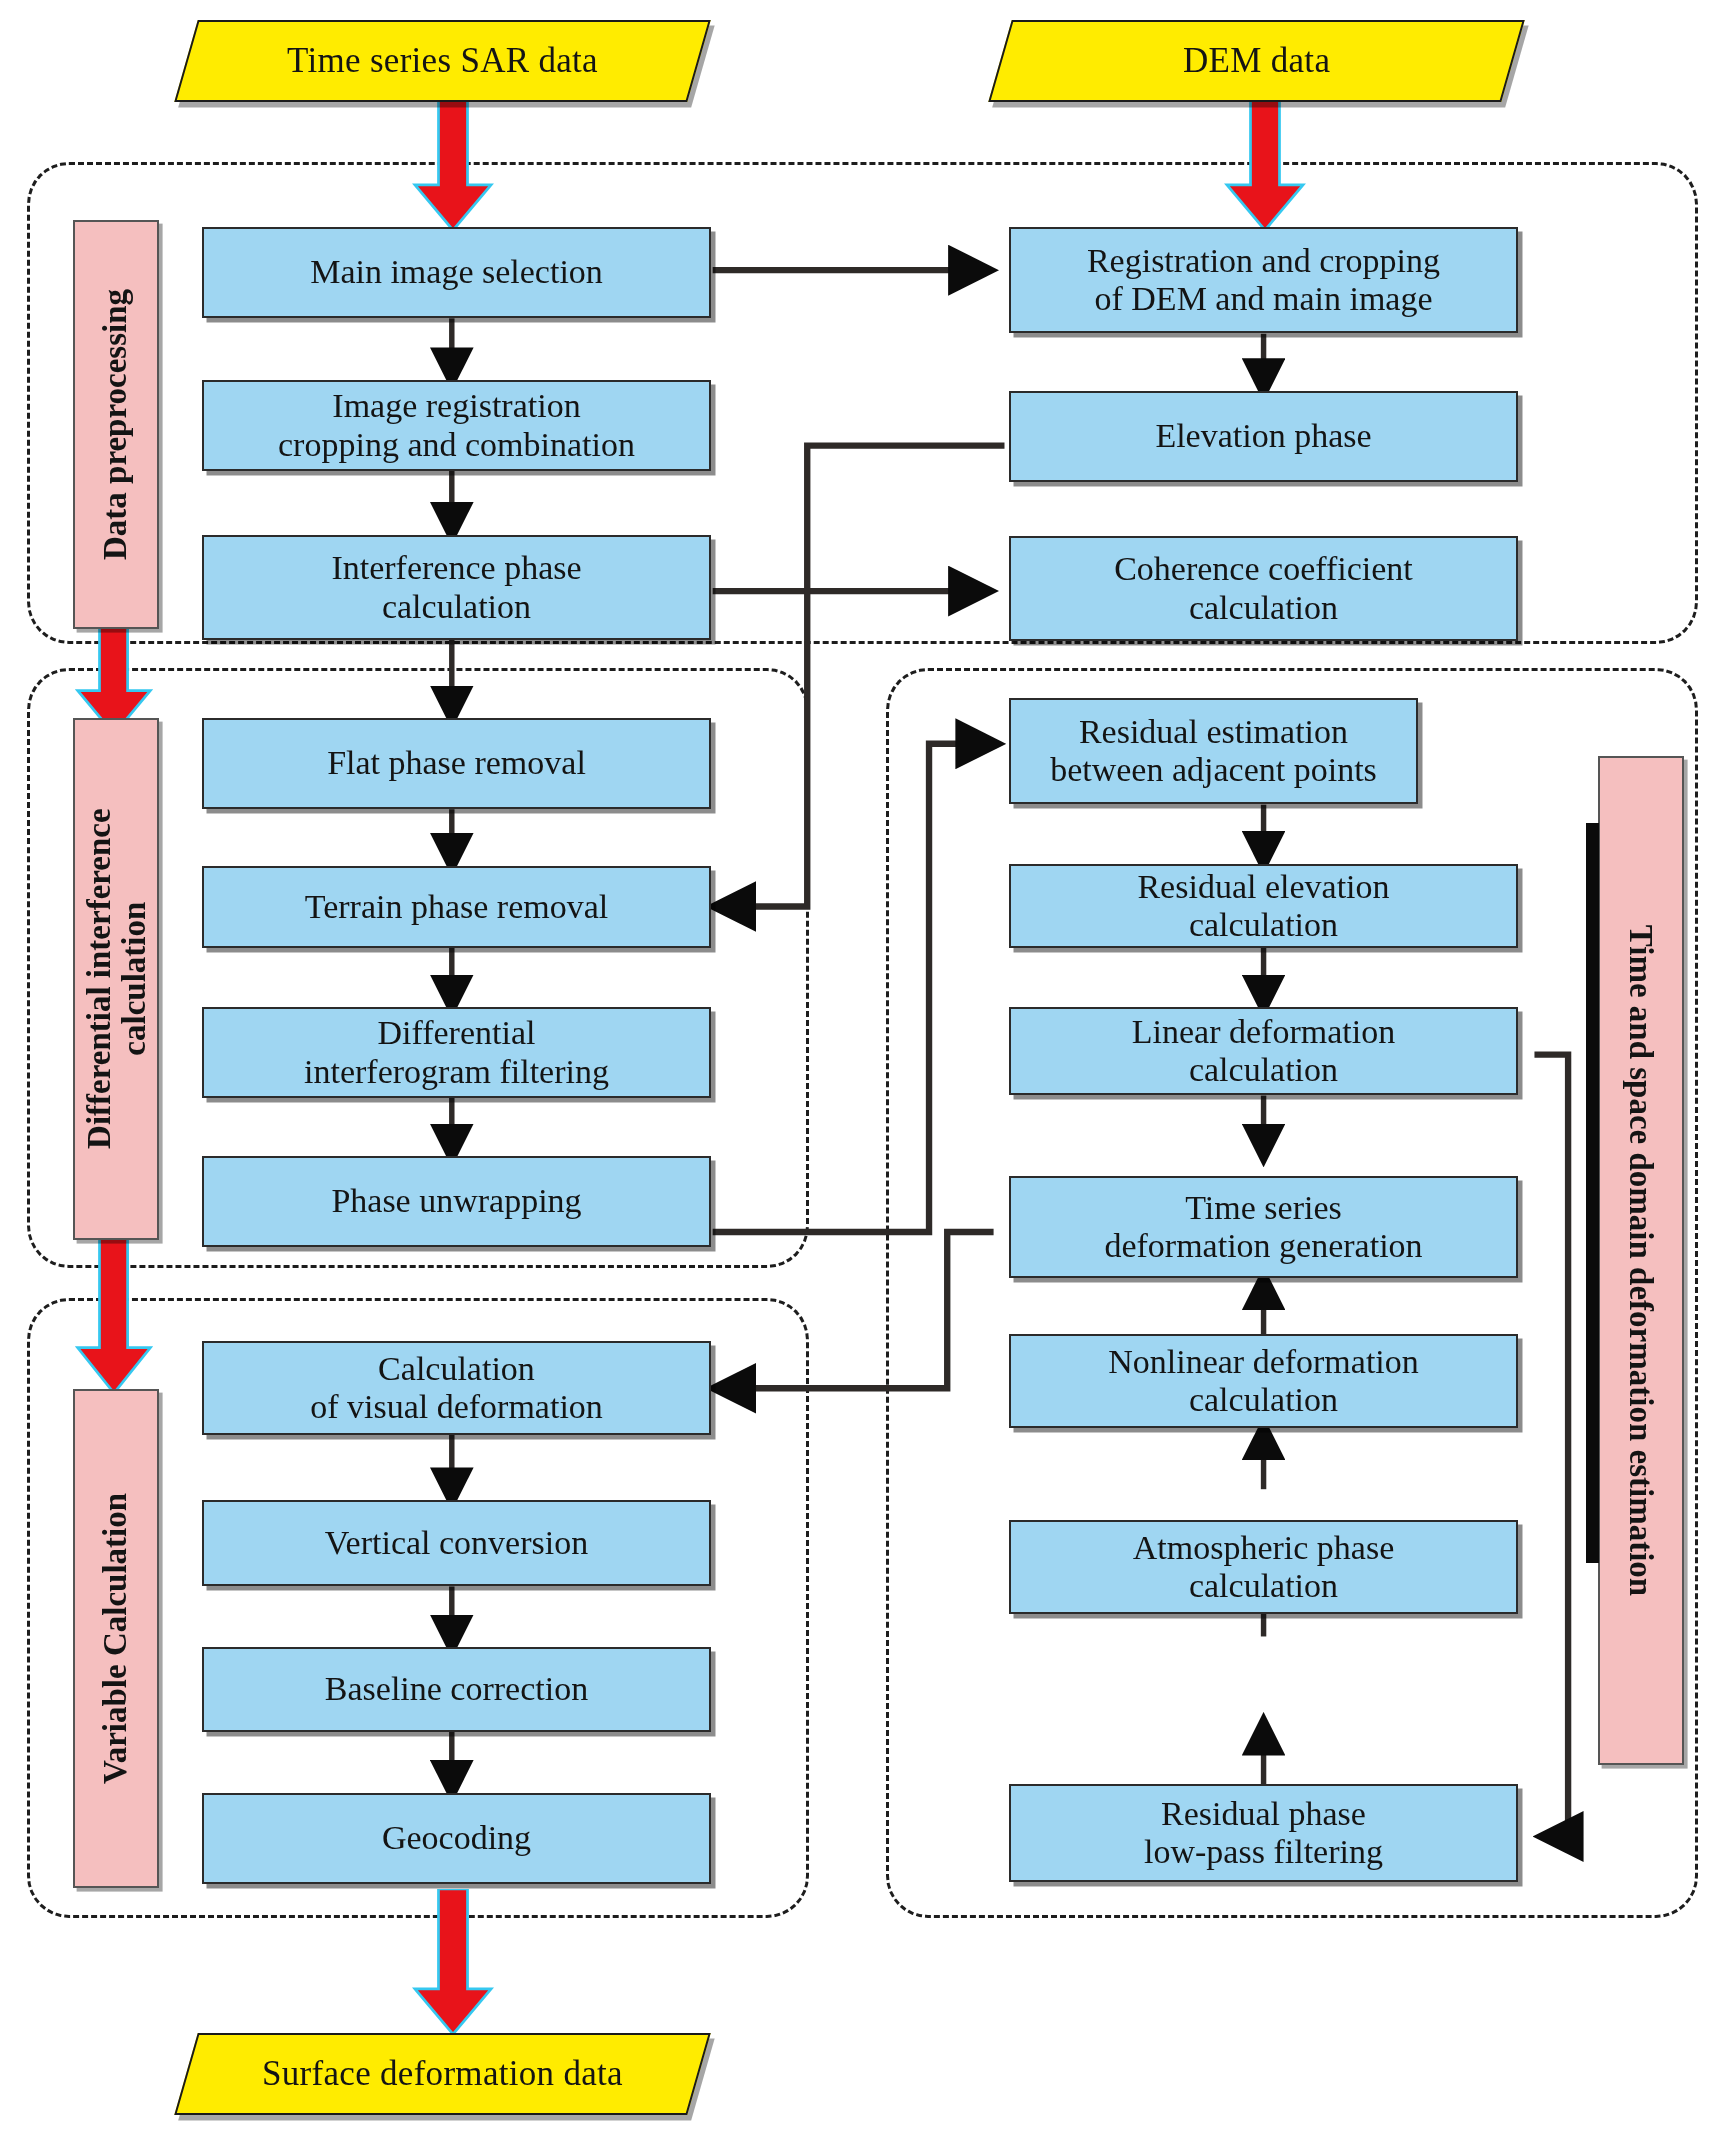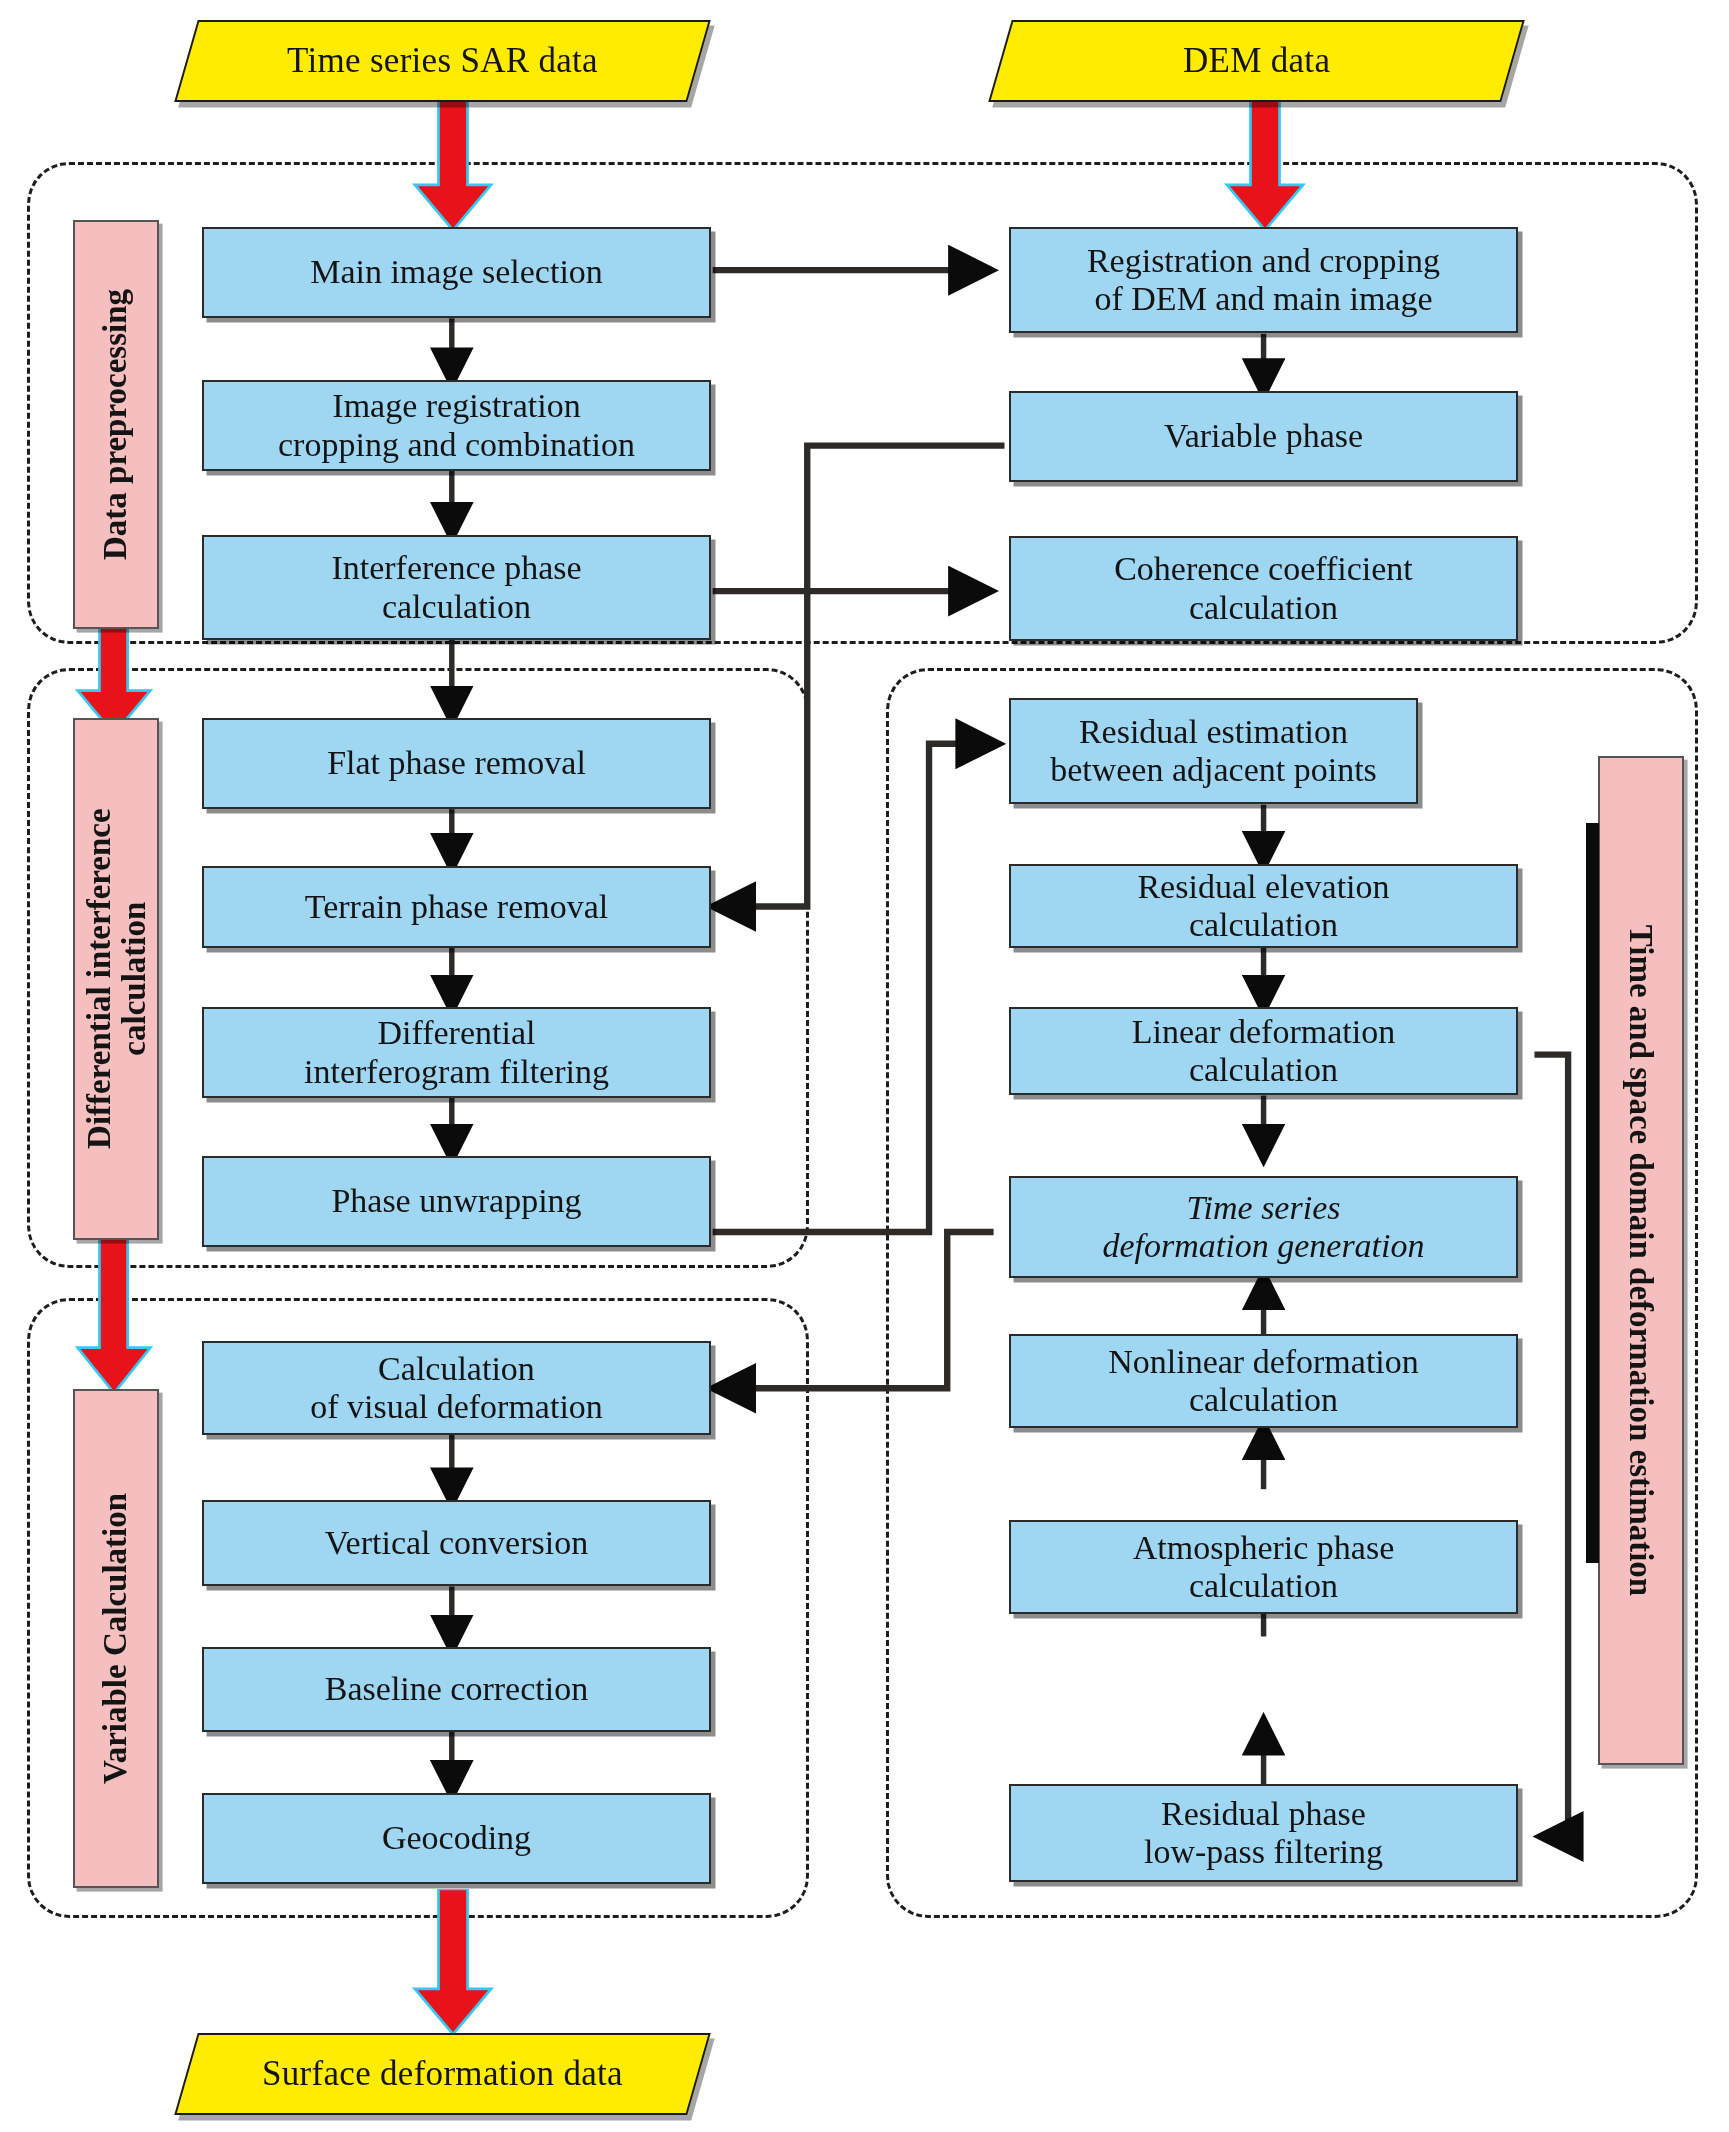--- a/index.html
+++ b/index.html
@@ -177,21 +177,21 @@
     <span style="white-space:pre-line;">Interference phase
 calculation</span>
   </div>
 
   <div class="pbox" style="left:1009px;top:227px;width:509px;height:106px;">
     <span style="white-space:pre-line;">Registration and cropping
 of DEM and main image</span>
   </div>
 
   <div class="pbox" style="left:1009px;top:391px;width:509px;height:91px;">
-    <span>Variable phase</span>
+    <span>Elevation phase</span>
   </div>
 
   <div class="pbox" style="left:1009px;top:536px;width:509px;height:105px;">
     <span style="white-space:pre-line;">Coherence coefficient
 calculation</span>
   </div>
 
   <div class="pbox" style="left:202px;top:718px;width:509px;height:91px;">
     <span>Flat phase removal</span>
   </div>
@@ -218,21 +218,21 @@
     <span style="white-space:pre-line;">Residual elevation
 calculation</span>
   </div>
 
   <div class="pbox" style="left:1009px;top:1007px;width:509px;height:88px;">
     <span style="white-space:pre-line;">Linear deformation
 calculation</span>
   </div>
 
   <div class="pbox" style="left:1009px;top:1176px;width:509px;height:102px;">
-    <span style="white-space:pre-line;font-style:italic;">Time series
+    <span style="white-space:pre-line;">Time series
 deformation generation</span>
   </div>
 
   <div class="pbox" style="left:1009px;top:1334px;width:509px;height:94px;">
     <span style="white-space:pre-line;">Nonlinear deformation
 calculation</span>
   </div>
 
   <div class="pbox" style="left:1009px;top:1482px;width:509px;height:94px;margin-top:38px;">
     <span style="white-space:pre-line;">Atmospheric phase

